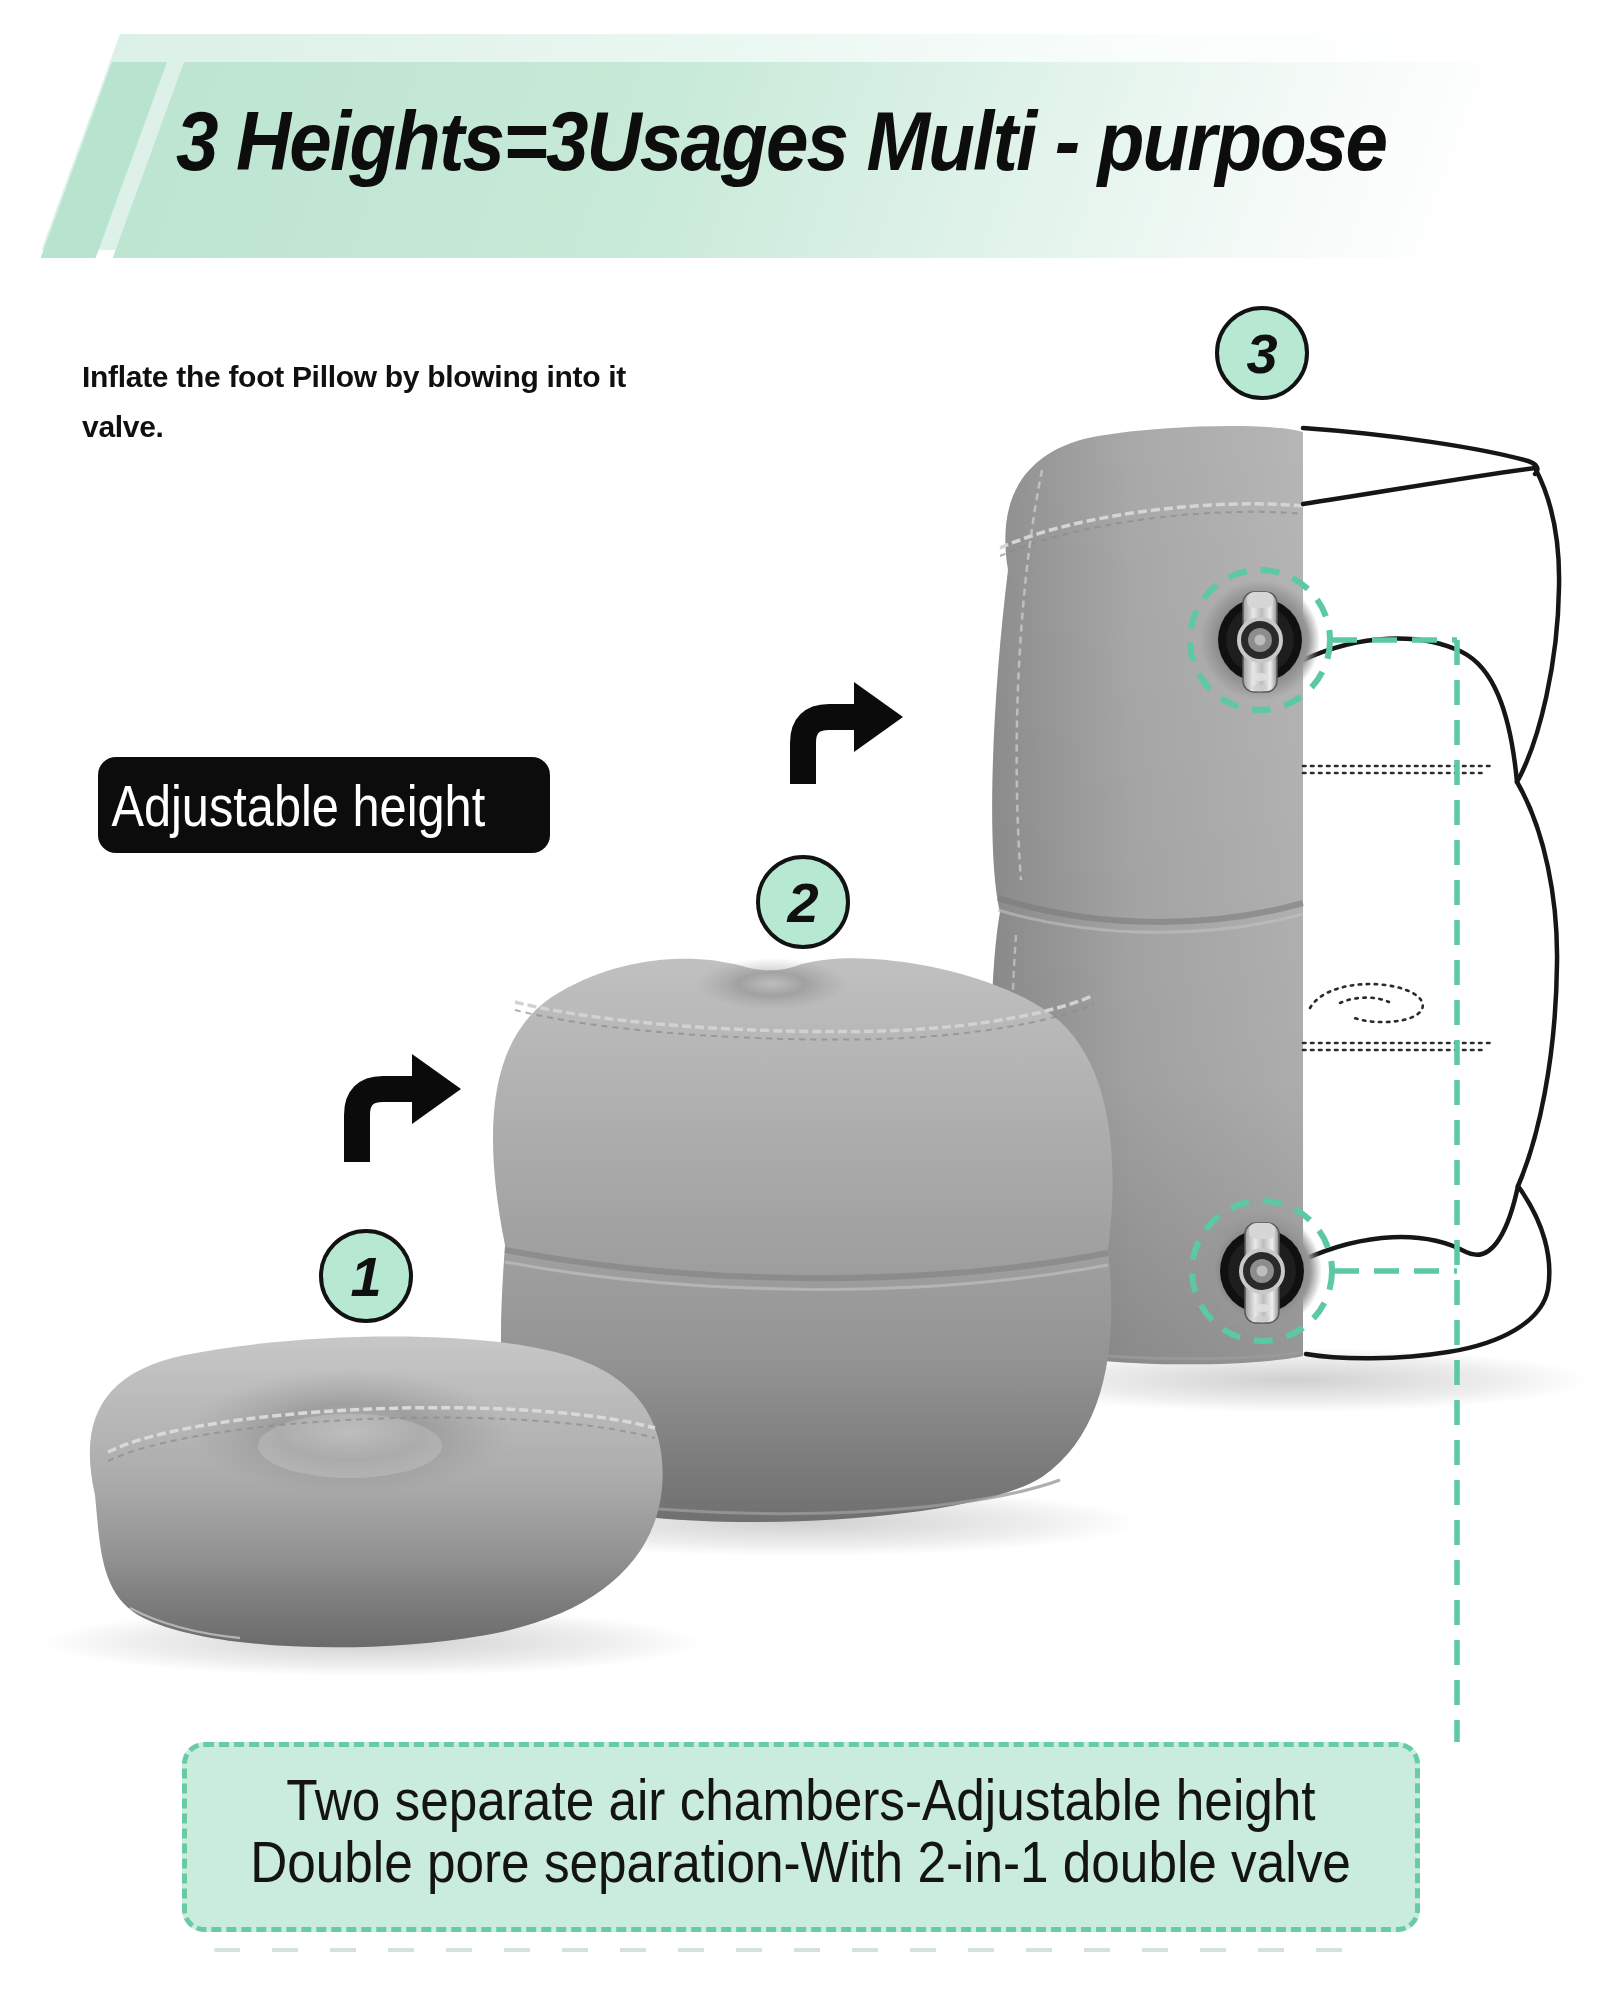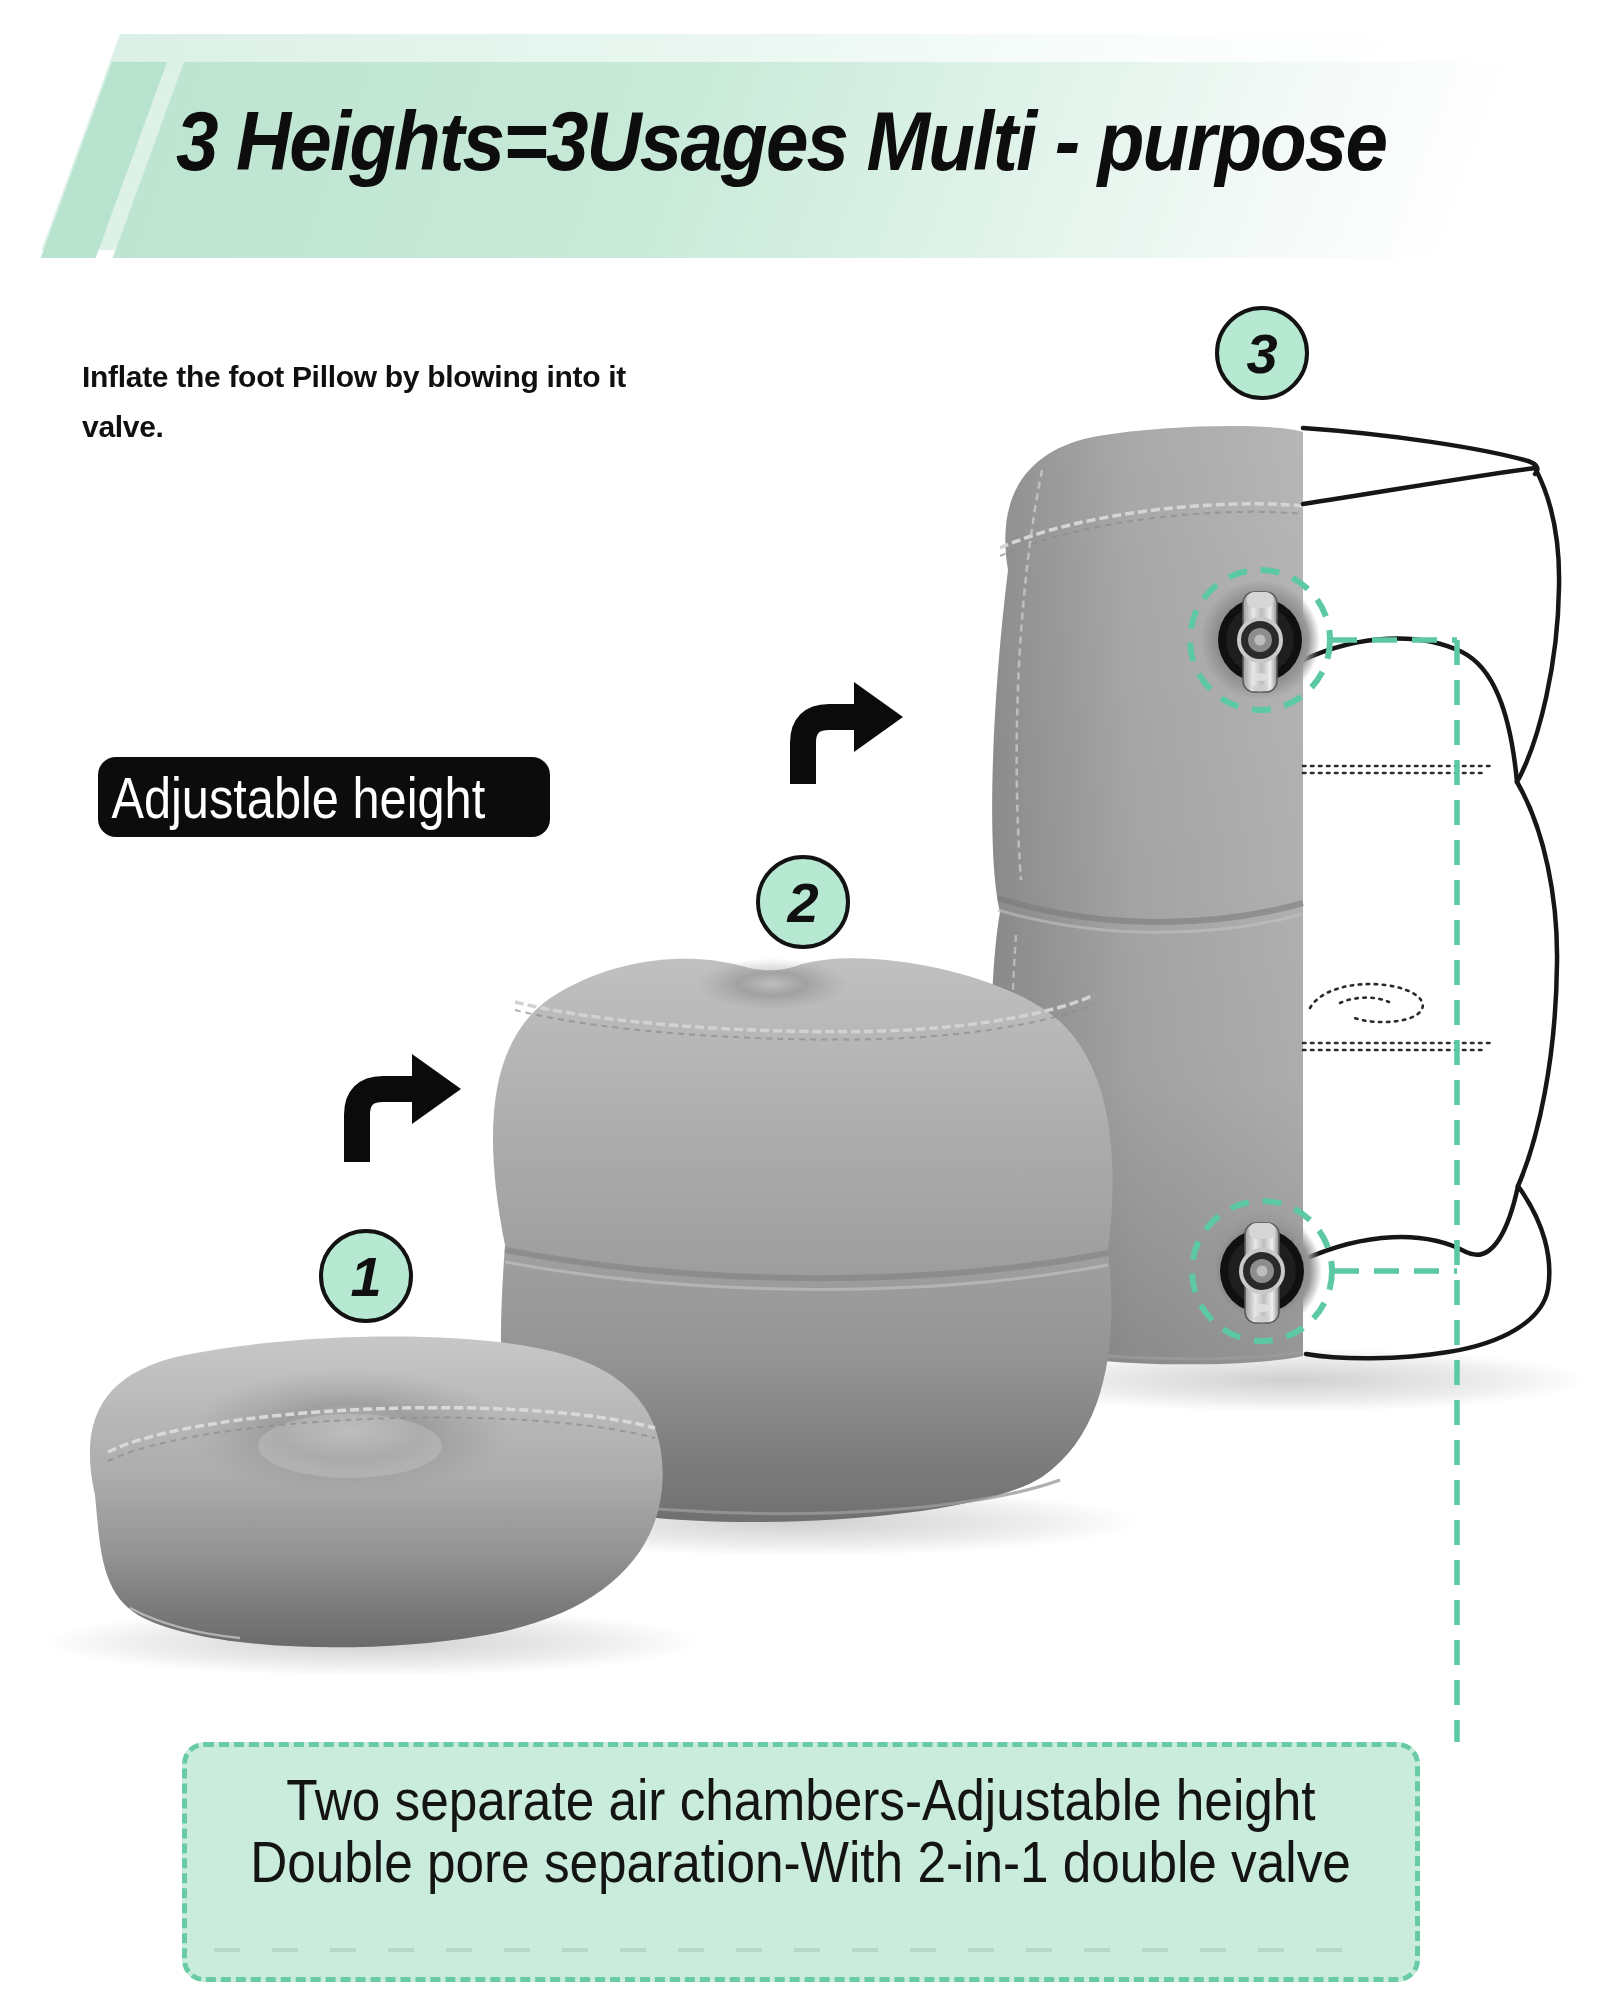--- a/index.html
+++ b/index.html
@@ -18,33 +18,33 @@
      background:linear-gradient(to right,#bde5d1 0%, #c8ead8 38%, #e3f4ec 68%, #f4faf7 85%, rgba(255,255,255,0) 100%);}
   .banner-title{left:176px;top:94px;font-size:83px;font-weight:700;font-style:italic;
      letter-spacing:-2px;white-space:nowrap;color:#0d0d0d;
      transform:scaleX(.92);transform-origin:left top;}
 
   
   .intro{left:82px;top:352px;width:900px;font-size:30px;line-height:50px;
      font-weight:600;color:#101010;letter-spacing:-.3px;}
 
   
-  .pill{left:98px;top:757px;width:452px;height:80px;background:#0c0c0c;border-radius:18px;
+  .pill{left:98px;top:757px;width:452px;height:96px;background:#0c0c0c;border-radius:18px;
      display:flex;align-items:center;}
   .pill-text{color:#fff;font-size:58px;font-weight:400;white-space:nowrap;padding-left:16px;
      transform:scaleX(.84);transform-origin:left center;}
 
   
   .badge{width:94px;height:94px;border-radius:50%;background:#b6e8d2;border:4px solid #121212;
      display:flex;align-items:center;justify-content:center;box-sizing:border-box;
      font-size:56px;font-weight:700;font-style:italic;color:#101010;}
   .badge-1{left:319px;top:1229px;} .badge-2{left:756px;top:855px;} .badge-3{left:1215px;top:306px;}
 
   
-  .bottom-box{left:182px;top:1742px;width:1238px;height:240px;box-sizing:border-box;
+  .bottom-box{left:182px;top:1742px;width:1238px;height:190px;box-sizing:border-box;
      background:#c9ecdc;border:5px dashed #68cba5;border-radius:22px;
      display:flex;flex-direction:column;align-items:center;justify-content:flex-start;padding-top:22px;}
   .bottom-line{font-size:57px;line-height:62px;font-weight:400;color:#141414;white-space:nowrap;
      transform:scaleX(.90);transform-origin:center top;}
   .under-dashes{left:214px;top:1948px;width:1160px;height:4px;opacity:.45;border-radius:2px;
      background:repeating-linear-gradient(90deg,#9fbfb2 0 26px, transparent 26px 58px);}
 
   svg{display:block;}
 </style>
 </head>

